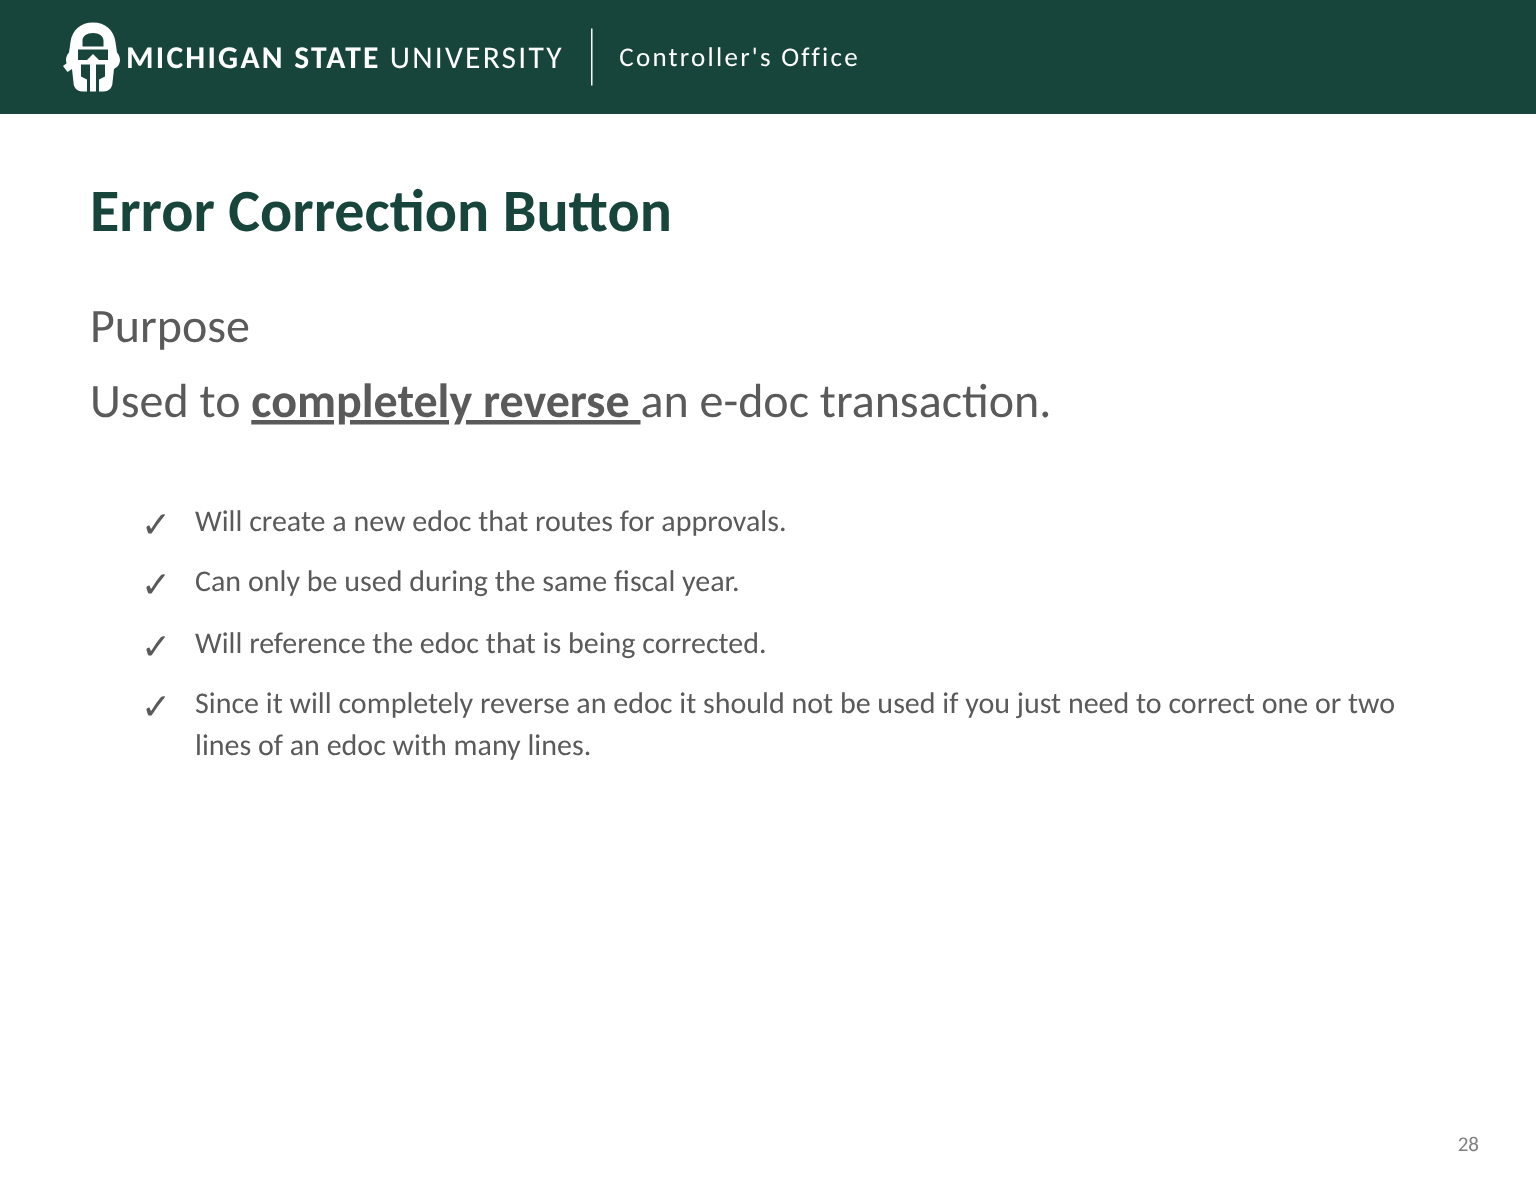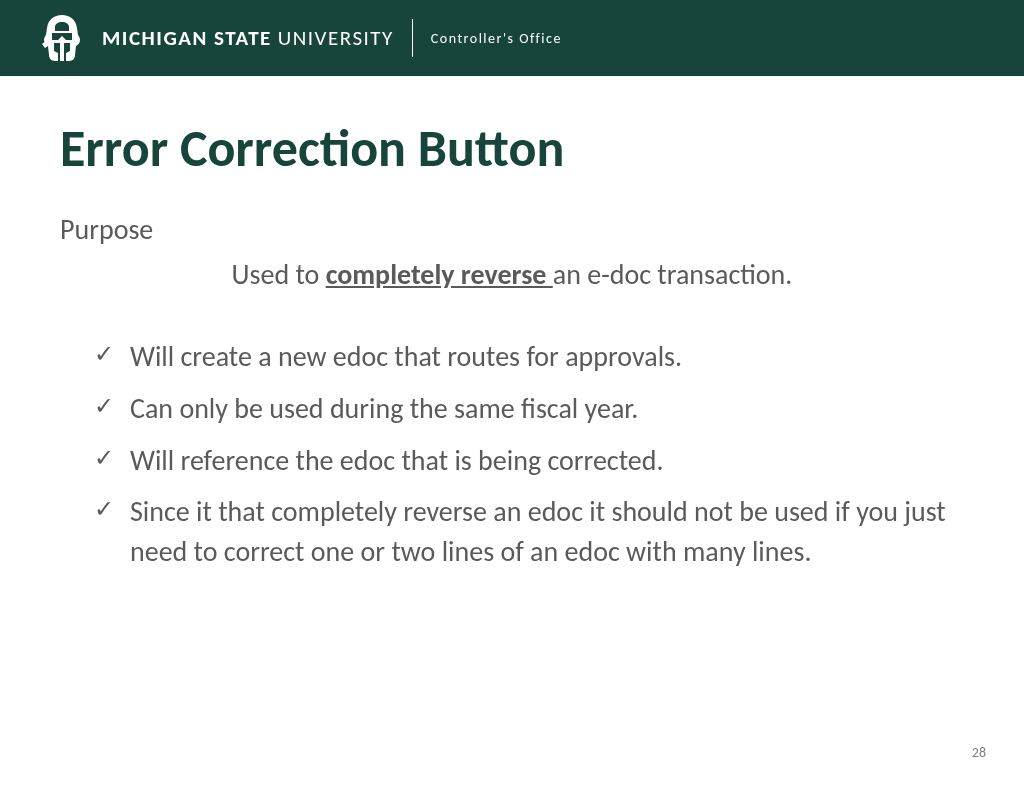--- a/index.html
+++ b/index.html
@@ -13,21 +13,20 @@
       font-family: Calibri, "Segoe UI", Arial, sans-serif;
       background: #ffffff;
       position: relative;
     }
     .header {
       background: #18453b;
       height: 76px;
       display: flex;
       align-items: center;
       padding-left: 40px;
-      gap: 18px;
     }
     .helmet-icon {
       width: 44px;
       height: 50px;
       fill: #ffffff;
     }
     .brand-text {
       color: #ffffff;
       font-size: 21px;
       letter-spacing: 1.5px;
@@ -42,71 +41,70 @@
       margin-left: 6px;
     }
     .divider {
       width: 1px;
       height: 38px;
       background: #ffffff;
       margin: 0 18px;
     }
     .office-text {
       color: #ffffff;
-      font-size: 14px;
+      font-size: 18px;
       font-weight: 400;
     }
     .content {
       padding: 40px 60px 0 60px;
     }
     .slide-title {
       color: #18453b;
-      font-size: 52px;
+      font-size: 40px;
       font-weight: 700;
       margin-bottom: 30px;
     }
     .body-text {
       color: #5a5a5a;
-      font-size: 28px;
+      font-size: 32px;
       line-height: 1.45;
     }
     .purpose-label {
       margin-bottom: 4px;
     }
     .usage-line {
       margin-bottom: 42px;
-      text-align: center;
     }
     .underline-bold {
       font-weight: 700;
       text-decoration: underline;
     }
     .check-list {
       list-style: none;
       padding-left: 34px;
     }
     .check-list li {
       position: relative;
       padding-left: 36px;
       margin-bottom: 12px;
       color: #5a5a5a;
-      font-size: 28px;
+      font-size: 20px;
       line-height: 1.42;
     }
     .check-list li::before {
       content: "✓";
       position: absolute;
       left: 0;
       top: 0;
       color: #5a5a5a;
       font-size: 24px;
     }
     .page-number {
       position: absolute;
-      bottom: 30px;
+      bottom: 20px;
       right: 38px;
       color: #808080;
       font-size: 14px;
     }
   </style>
 </head>
 <body>
 
 <div class="header">
   <svg class="helmet-icon" viewBox="0 0 44 50">
@@ -127,17 +125,17 @@
   <p class="body-text purpose-label">Purpose</p>
 
   <p class="body-text usage-line">
     <span>Used to </span><span class="underline-bold">completely reverse </span><span>an e-doc transaction.</span>
   </p>
 
   <ul class="check-list">
     <li>Will create a new edoc that routes for approvals.</li>
     <li>Can only be used during the same fiscal year.</li>
     <li>Will reference the edoc that is being corrected.</li>
-    <li>Since it that completely reverse an edoc it should not be used if you just need to correct one or two lines of an edoc with many lines.</li>
+    <li>Since it will completely reverse an edoc it should not be used if you just need to correct one or two lines of an edoc with many lines.</li>
   </ul>
 </div>
 
 <div class="page-number">28</div>
 
 </body></html>

